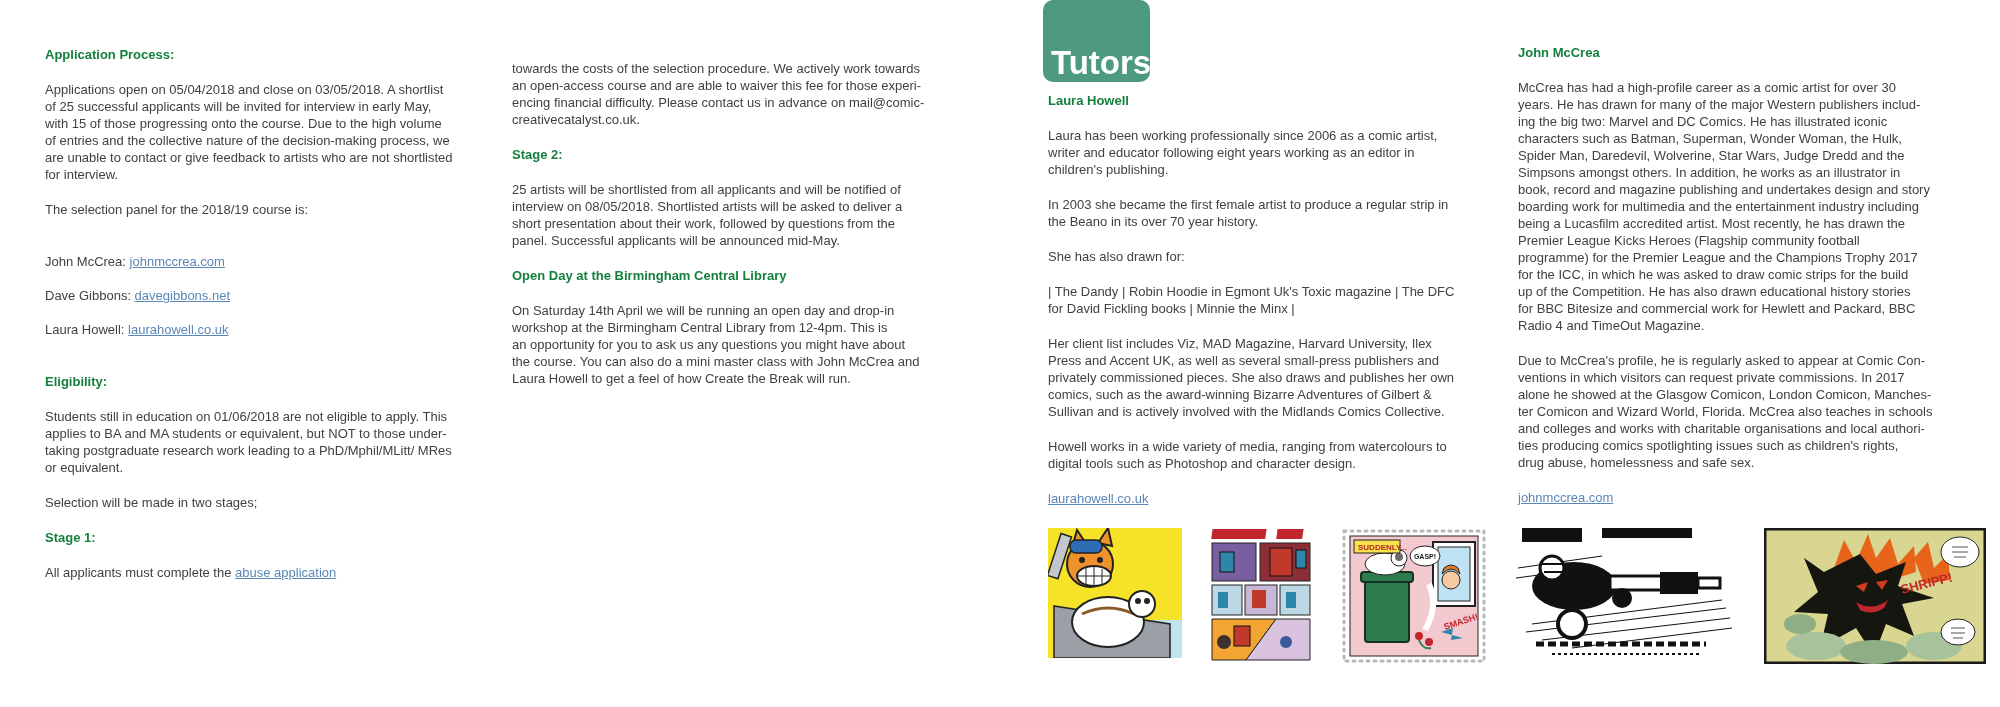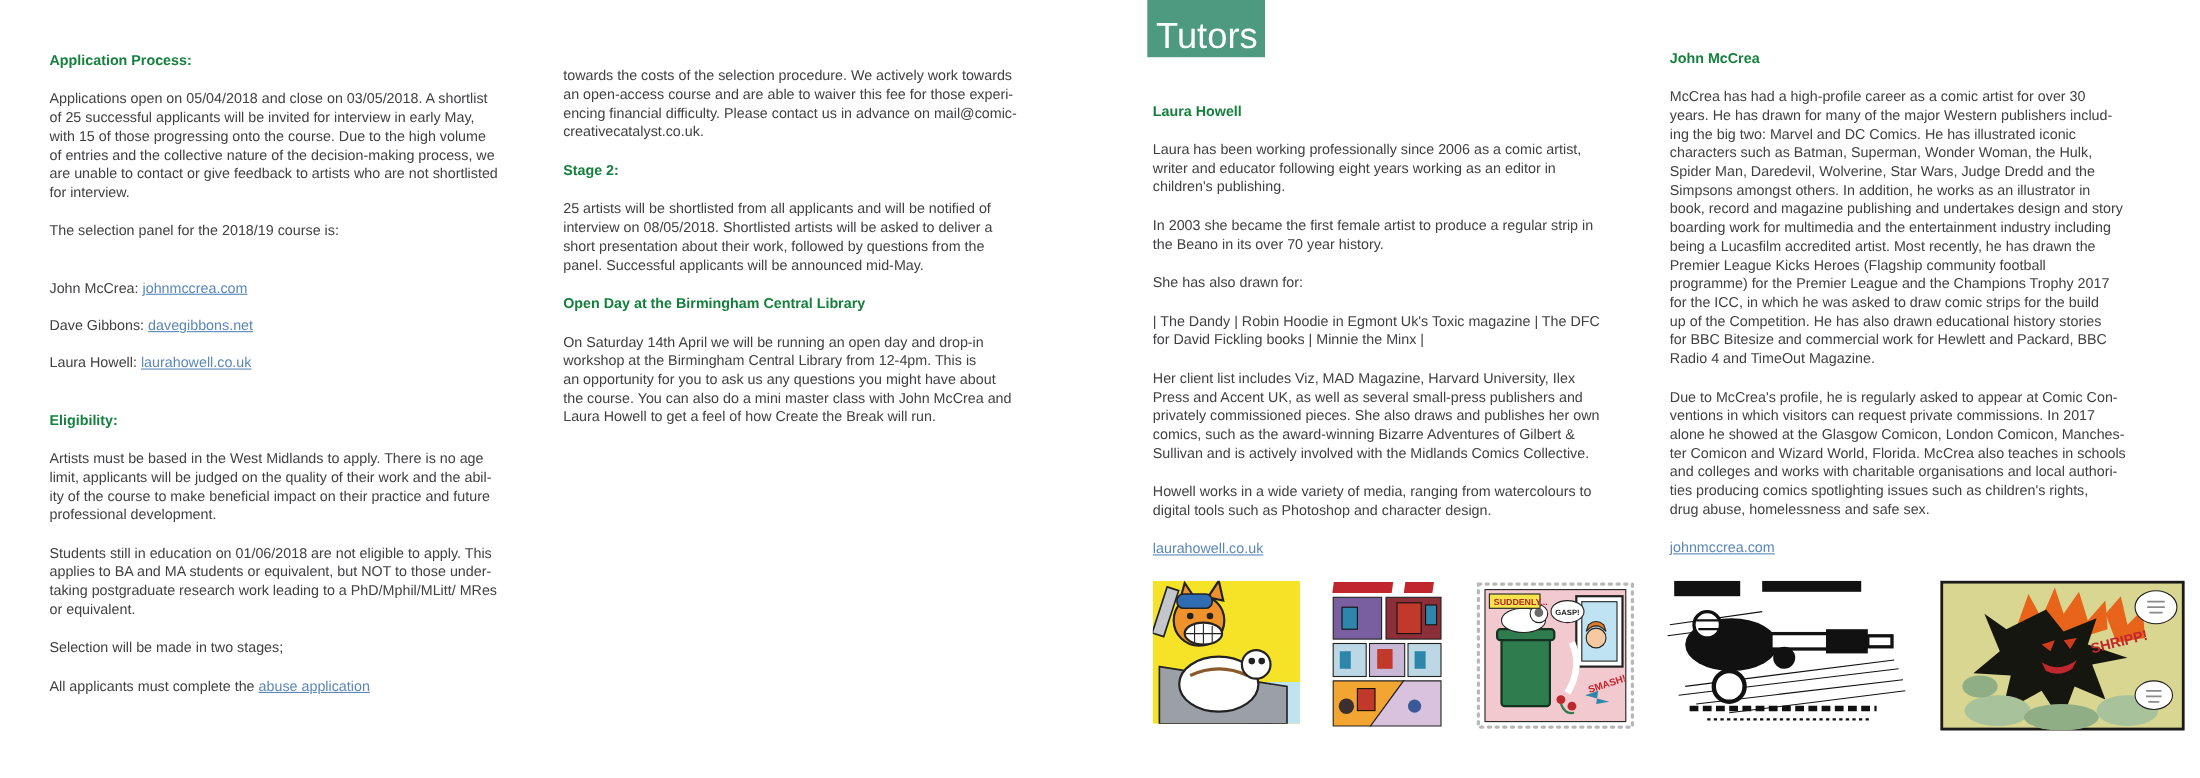--- a/index.html
+++ b/index.html
@@ -9,24 +9,24 @@
     background:#ffffff;
     font-family:"Liberation Sans", sans-serif;
     color:#414042;
   }
   .col{position:absolute;font-size:13px;line-height:17px}
   .p{white-space:pre-line;margin:16px 0 18px 0}
   .h{font-weight:700;color:#15803d;margin:0 0 18px 0}
   .line{margin:0}
   a.lnk{color:#5b87b7;text-decoration:underline;cursor:pointer}
   .tutors-box{
-    position:absolute;left:1043px;top:0;width:107px;height:52px;
+    position:absolute;left:1043px;top:0;width:107px;height:82px;
     background:#4e9a80;color:#ffffff;
     display:flex;align-items:flex-end;
-    padding:0 0 3px 8px;font-size:33px;line-height:1;font-weight:400;
+    padding:0 0 3px 8px;font-size:33px;line-height:1;font-weight:700;border-radius:10px;
   }
   .thumb{position:absolute;top:528px}
   svg{display:block}
   .svgtxt{font-family:"Liberation Sans",sans-serif;font-weight:bold}
 </style>
 </head>
 <body>
 
 <div class="col" style="left:45px;top:46px;width:465px">
   <div class="h">Application Process:</div>
@@ -36,29 +36,26 @@
 of entries and the collective nature of the decision-making process, we
 are unable to contact or give feedback to artists who are not shortlisted
 for interview.</div>
   <div class="p">The selection panel for the 2018/19 course is:</div>
   <div class="p">
     <div class="line"><span>John McCrea: </span><a class="lnk">johnmccrea.com</a></div>
     <div class="line"><span>Dave Gibbons: </span><a class="lnk">davegibbons.net</a></div>
     <div class="line"><span>Laura Howell: </span><a class="lnk">laurahowell.co.uk</a></div>
   </div>
   <div class="h">Eligibility:</div>
-  <div class="p">Artists must be based in the West Midlands to apply. There is no age
-limit, applicants will be judged on the quality of their work and the abil-
-ity of the course to make beneficial impact on their practice and future
-professional development.</div>
   <div class="p">Students still in education on 01/06/2018 are not eligible to apply. This
 applies to BA and MA students or equivalent, but NOT to those under-
 taking postgraduate research work leading to a PhD/Mphil/MLitt/ MRes
 or equivalent.</div>
   <div class="p">Selection will be made in two stages;</div>
+  <div class="h">Stage 1:</div>
   <div class="p"><span>All applicants must complete the </span><a class="lnk">abuse application</a></div>
 
 </div>
 
 <div class="col" style="left:512px;top:44px;width:468px">
   <div class="p">towards the costs of the selection procedure. We actively work towards
 an open-access course and are able to waiver this fee for those experi-
 encing financial difficulty. Please contact us in advance on mail@comic-
 creativecatalyst.co.uk.</div>
   <div class="h">Stage 2:</div>

